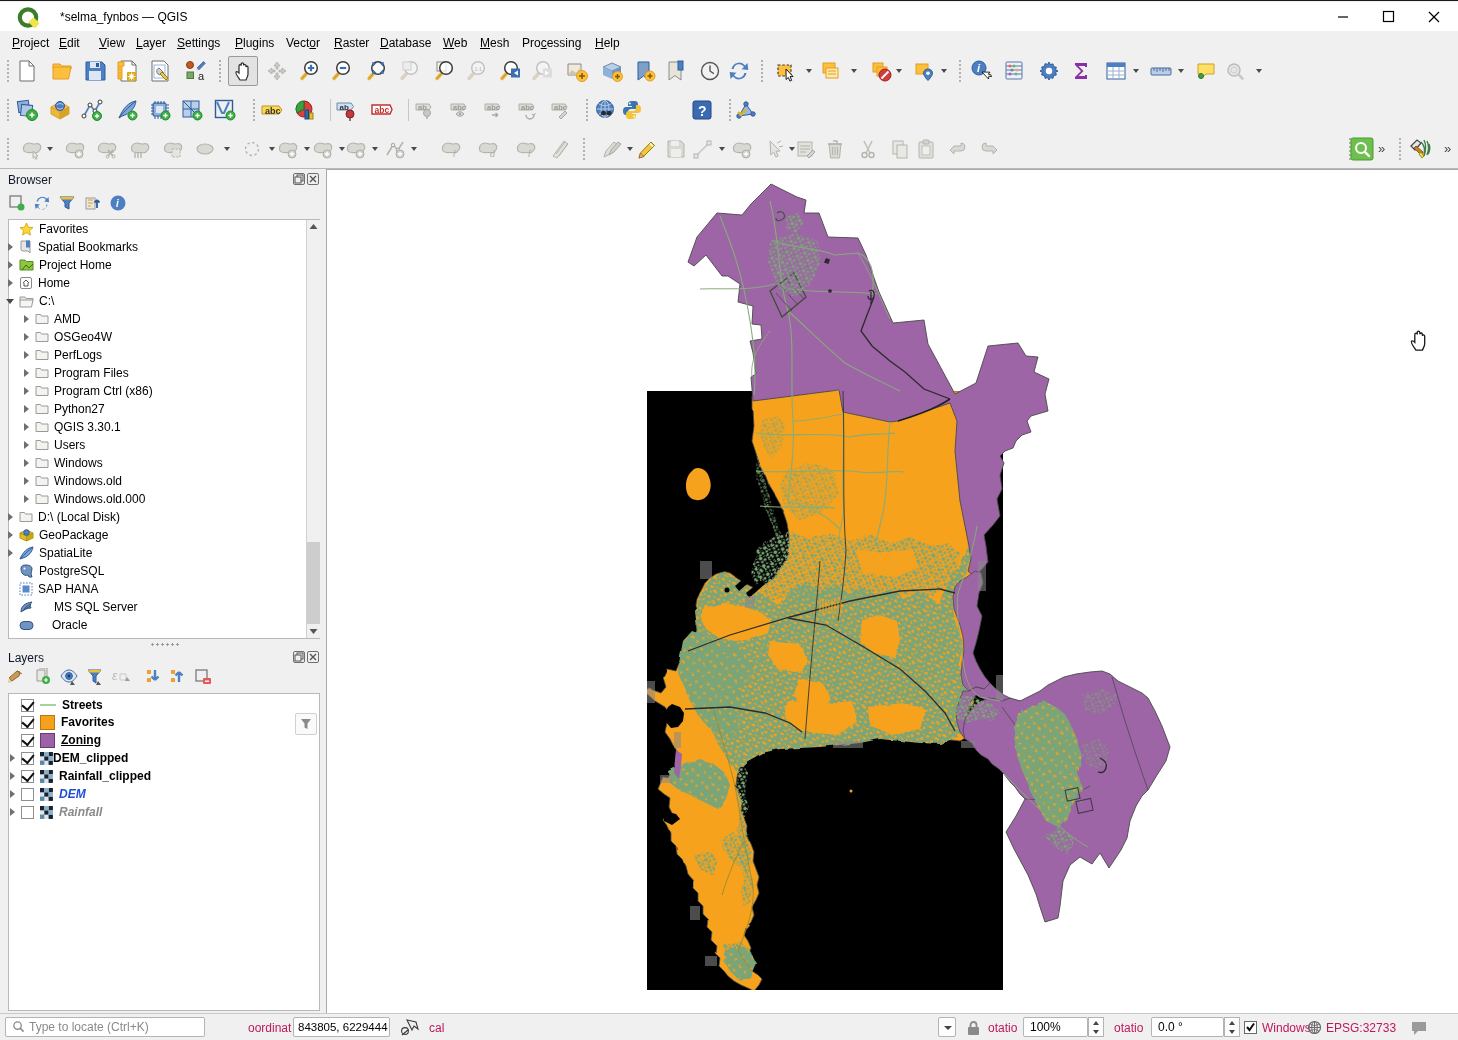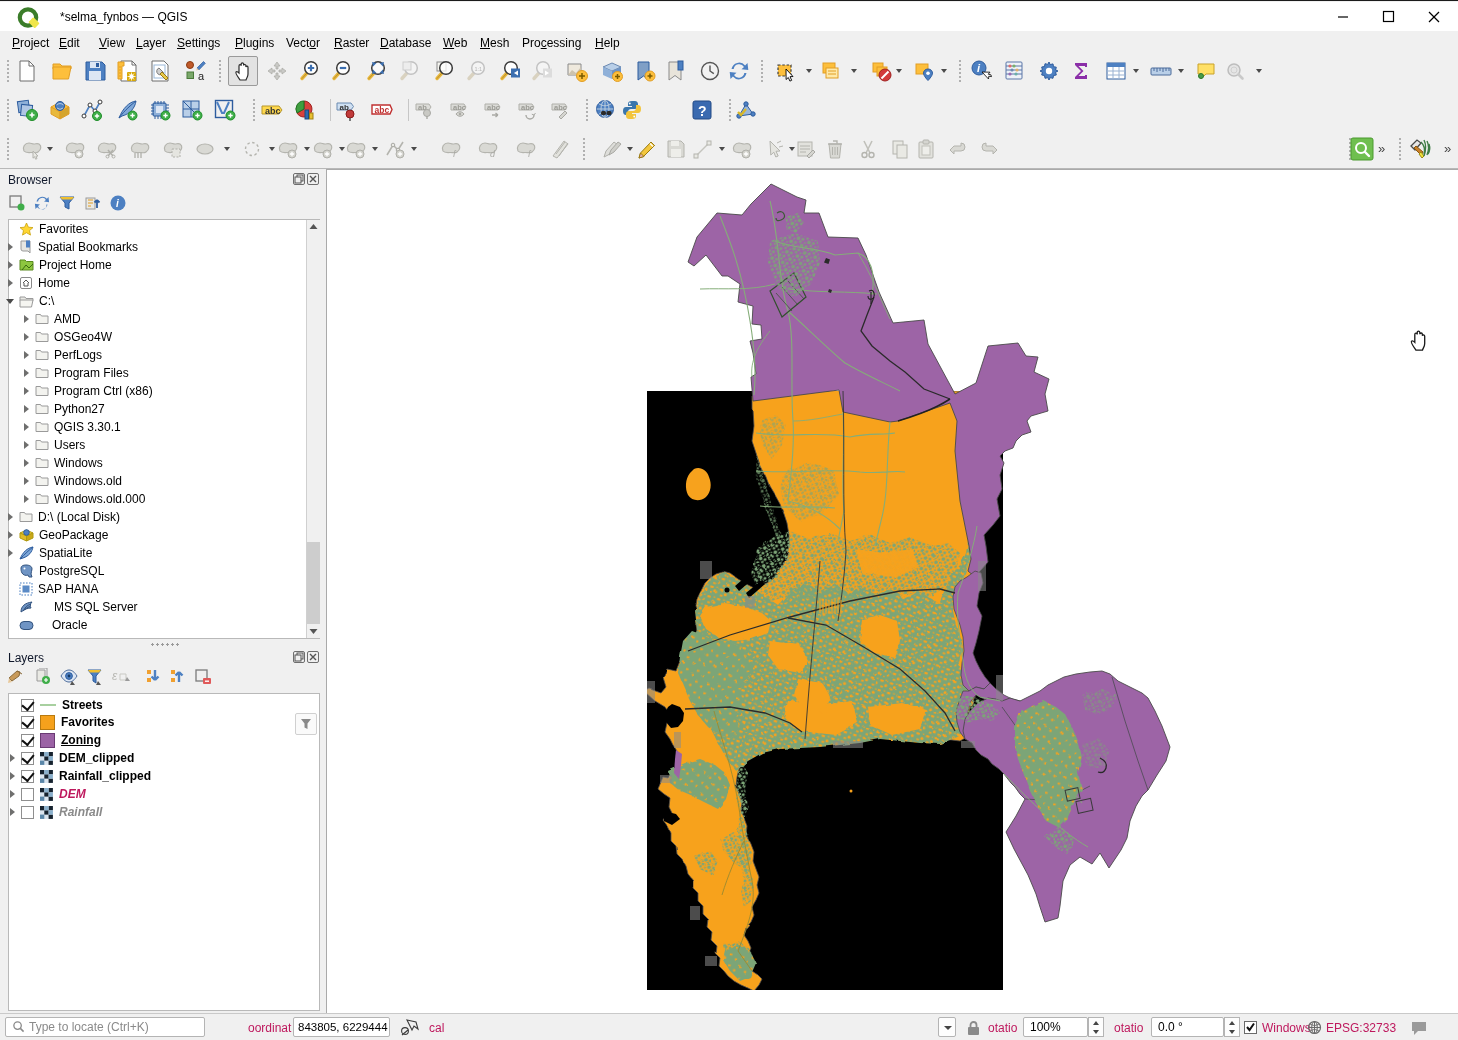--- a/index.html
+++ b/index.html
@@ -831,21 +831,21 @@
         <svg width="13" height="13" viewBox="0 0 13 13">
           <rect width="13" height="13" fill="#dce6f0"></rect>
           <rect x="0" y="0" width="4.3" height="4.3" fill="#16222e"></rect>
           <rect x="8.6" y="0" width="4.3" height="4.3" fill="#16222e"></rect>
           <rect x="4.3" y="4.3" width="4.3" height="4.3" fill="#16222e"></rect>
           <rect x="0" y="8.6" width="4.3" height="4.3" fill="#5a86a8"></rect>
           <rect x="8.6" y="8.6" width="4.3" height="4.3" fill="#16222e"></rect>
           <rect x="4.3" y="0" width="4.3" height="4.3" fill="#8ab0cc"></rect>
           <rect x="8.6" y="4.3" width="4.3" height="4.3" fill="#8ab0cc"></rect>
         </svg>
-        <span style="margin-left:6px">DEM_clipped</span>
+        <span style="">DEM_clipped</span>
       </div>
 <div class="trow" style="left:10px;top:120px;font-weight:bold">
         <span class="arr"></span>
         <span class="cb c"></span>
         <svg width="13" height="13" viewBox="0 0 13 13">
           <rect width="13" height="13" fill="#dce6f0"></rect>
           <rect x="0" y="0" width="4.3" height="4.3" fill="#16222e"></rect>
           <rect x="8.6" y="0" width="4.3" height="4.3" fill="#16222e"></rect>
           <rect x="4.3" y="4.3" width="4.3" height="4.3" fill="#16222e"></rect>
           <rect x="0" y="8.6" width="4.3" height="4.3" fill="#5a86a8"></rect>
@@ -861,21 +861,21 @@
         <svg width="13" height="13" viewBox="0 0 13 13">
           <rect width="13" height="13" fill="#dce6f0"></rect>
           <rect x="0" y="0" width="4.3" height="4.3" fill="#16222e"></rect>
           <rect x="8.6" y="0" width="4.3" height="4.3" fill="#16222e"></rect>
           <rect x="4.3" y="4.3" width="4.3" height="4.3" fill="#16222e"></rect>
           <rect x="0" y="8.6" width="4.3" height="4.3" fill="#5a86a8"></rect>
           <rect x="8.6" y="8.6" width="4.3" height="4.3" fill="#16222e"></rect>
           <rect x="4.3" y="0" width="4.3" height="4.3" fill="#8ab0cc"></rect>
           <rect x="8.6" y="4.3" width="4.3" height="4.3" fill="#8ab0cc"></rect>
         </svg>
-        <span style="margin-left:6px"><span style="font-style:italic;color:#be185d;font-weight:bold">DEM</span></span>
+        <span style="margin-left:6px"><span style="font-style:italic;color:#1d4ed8;font-weight:bold">DEM</span></span>
       </div>
 <div class="trow" style="left:10px;top:156px;font-weight:bold">
         <span class="arr"></span>
         <span class="cb"></span>
         <svg width="13" height="13" viewBox="0 0 13 13">
           <rect width="13" height="13" fill="#dce6f0"></rect>
           <rect x="0" y="0" width="4.3" height="4.3" fill="#16222e"></rect>
           <rect x="8.6" y="0" width="4.3" height="4.3" fill="#16222e"></rect>
           <rect x="4.3" y="4.3" width="4.3" height="4.3" fill="#16222e"></rect>
           <rect x="0" y="8.6" width="4.3" height="4.3" fill="#5a86a8"></rect>

